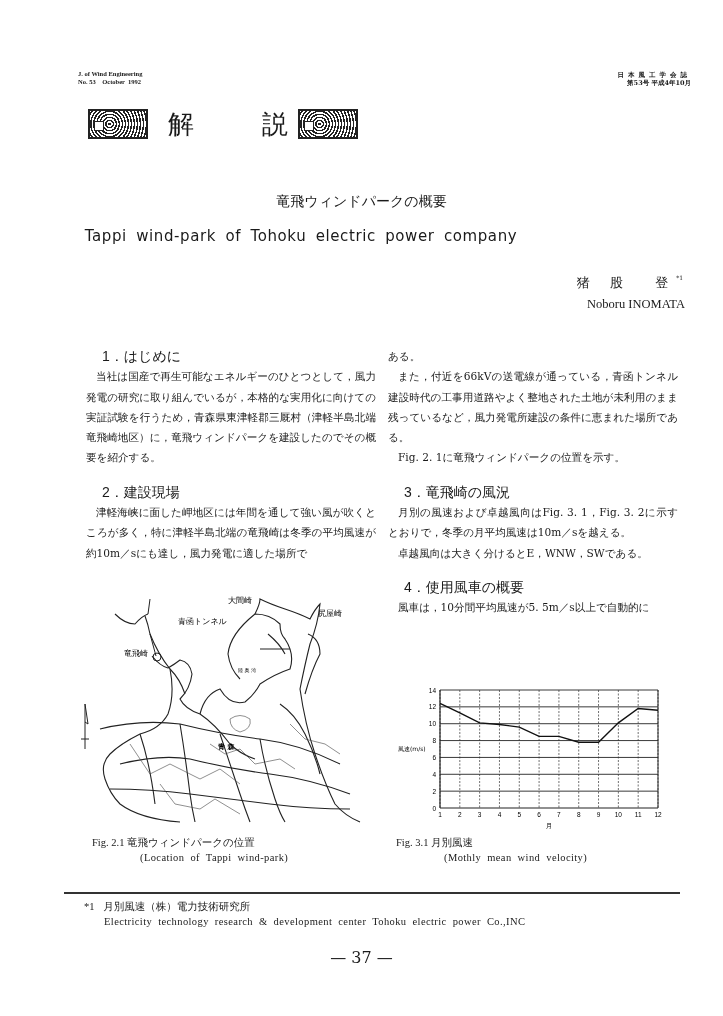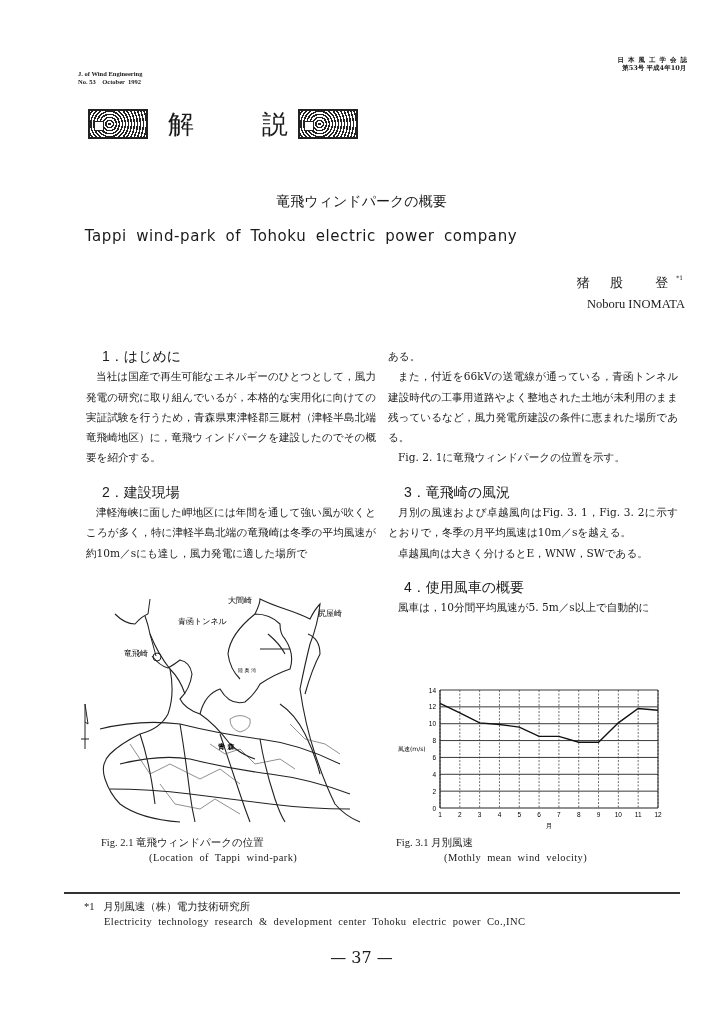--- a/index.html
+++ b/index.html
@@ -1,20 +1,20 @@
 <!DOCTYPE html>
 <html><head>
 <meta charset="utf-8">
 <style>
   * { box-sizing: border-box; margin: 0; padding: 0; }
   html, body { width: 723px; height: 1016px; background: #ffffff; }
   body { position: relative; font-family: "DejaVu Serif", "Liberation Serif", serif; color: #1a1a1a; overflow: hidden; }
   .abs { position: absolute; }
   .hdr-left { left: 78px; top: 70px; font-size: 6.5px; line-height: 8px; font-family: "Liberation Serif", serif; font-weight: bold; }
-  .hdr-right { right: 32px; top: 56px; font-size: 6.5px; line-height: 8px; text-align: center; font-weight: bold; }
+  .hdr-right { right: 32px; top: 71px; font-size: 6.5px; line-height: 8px; text-align: right; font-weight: bold; }
   .hdr-right .l1 { letter-spacing: 4px; }
   .banner { left: 88px; top: 108px; height: 32px; display: flex; align-items: center; }
   .deco { width: 60px; height: 30px; border: 2px solid #222; background:
       repeating-radial-gradient(circle at 35% 50%, #222 0 1.5px, #fff 1.5px 3px),
       #fff; position: relative; }
   .deco::after { content: ""; position: absolute; left: 4px; top: 10px; width: 8px; height: 8px; background: #fff; border: 1px solid #222; }
   .banner-char { font-size: 26px; font-family: "DejaVu Sans", sans-serif; margin: 0 20px; }
   .banner .gap { width: 28px; }
   .title-jp { left: 0; width: 723px; top: 193px; text-align: center; font-size: 14px; font-family: "DejaVu Sans", sans-serif; }
   .title-en { left: 0; width: 602px; top: 227px; text-align: center; font-size: 15px; font-family: "DejaVu Sans", sans-serif; letter-spacing: 0.6px; word-spacing: 4px; }
@@ -25,21 +25,21 @@
   .col-left { left: 86px; top: 346px; }
   .col-right { left: 388px; top: 346px; }
   .sec-h { font-family: Liberation Sans, sans-serif; font-size: 14px; margin-left: 16px; }
   .para { text-indent: 10px; white-space: pre-line; text-align: justify; }
   .para.noindent { text-indent: 0; }
   .sp { height: 14px; }
   .map { left: 80px; top: 594px; width: 292px; height: 230px; }
   .chart { left: 390px; top: 682px; width: 280px; height: 150px; }
   .cap { font-size: 10.5px; line-height: 15px; font-family: "Liberation Serif", serif; }
   .cap .sub { padding-left: 48px; display: block; letter-spacing: 0.4px; word-spacing: 3px; }
-  .cap-left { left: 92px; top: 835px; margin-left: 9px; }
+  .cap-left { left: 92px; top: 835px; }
   .cap-right { left: 396px; top: 835px; }
   .rule { left: 64px; top: 892px; width: 616px; height: 1.5px; background: #333; }
   .foot { left: 84px; top: 899px; font-size: 10.5px; line-height: 15px; font-family: "Liberation Serif", serif; }
   .foot .en { padding-left: 20px; display: block; letter-spacing: 0.4px; word-spacing: 3px; }
   .foot .recv { padding-left: 20px; display: block; font-size: 7px; line-height: 12px; }
   .pageno { left: 0; width: 723px; top: 948px; text-align: center; font-size: 16px; }
 </style>
 </head>
 <body>
 

